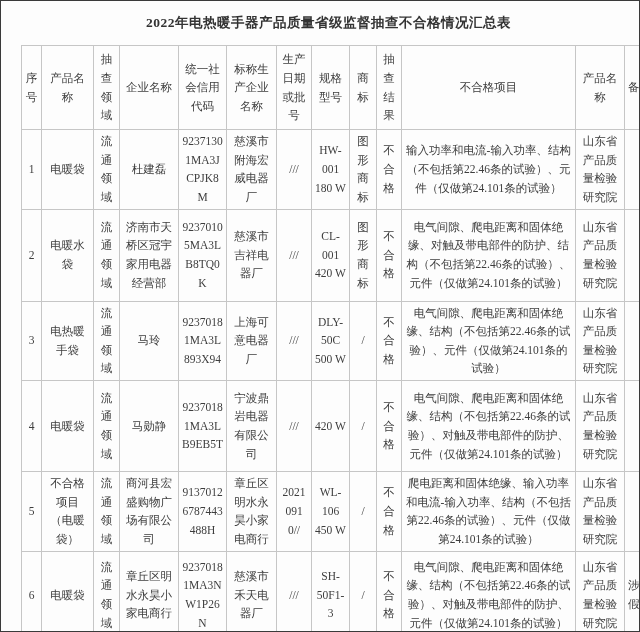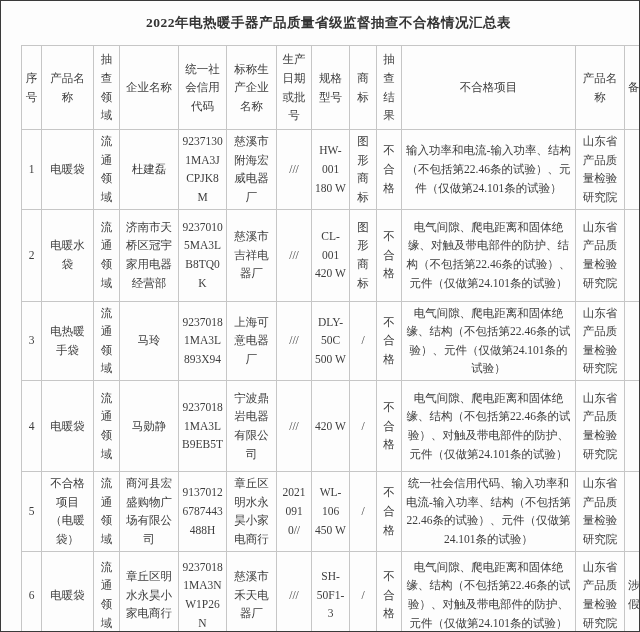--- a/index.html
+++ b/index.html
@@ -168,21 +168,21 @@
           <td class="col-no">5</td>
           <td class="col-product">不合格项目（电暖袋）</td>
           <td class="col-field">流通领域</td>
           <td class="col-company">商河县宏盛购物广场有限公司</td>
           <td class="col-credit_code">91370126787443488H</td>
           <td class="col-manufacturer">章丘区明水永昊小家电商行</td>
           <td class="col-date_or_batch">20210910//</td>
           <td class="col-model">WL-106 450 W</td>
           <td class="col-brand">/</td>
           <td class="col-result">不合格</td>
-          <td class="col-defects">统一社会信用代码、输入功率和电流-输入功率、结构（不包括第22.46条的试验）、元件（仅做第24.101条的试验）</td>
+          <td class="col-defects">爬电距离和固体绝缘、输入功率和电流-输入功率、结构（不包括第22.46条的试验）、元件（仅做第24.101条的试验）</td>
           <td class="col-inspector">山东省产品质量检验研究院</td>
           <td class="col-note"></td>
         </tr>
         <tr>
           <td class="col-no">6</td>
           <td class="col-product">电暖袋</td>
           <td class="col-field">流通领域</td>
           <td class="col-company">章丘区明水永昊小家电商行</td>
           <td class="col-credit_code">92370181MA3NW1P26N</td>
           <td class="col-manufacturer">慈溪市禾天电器厂</td>

